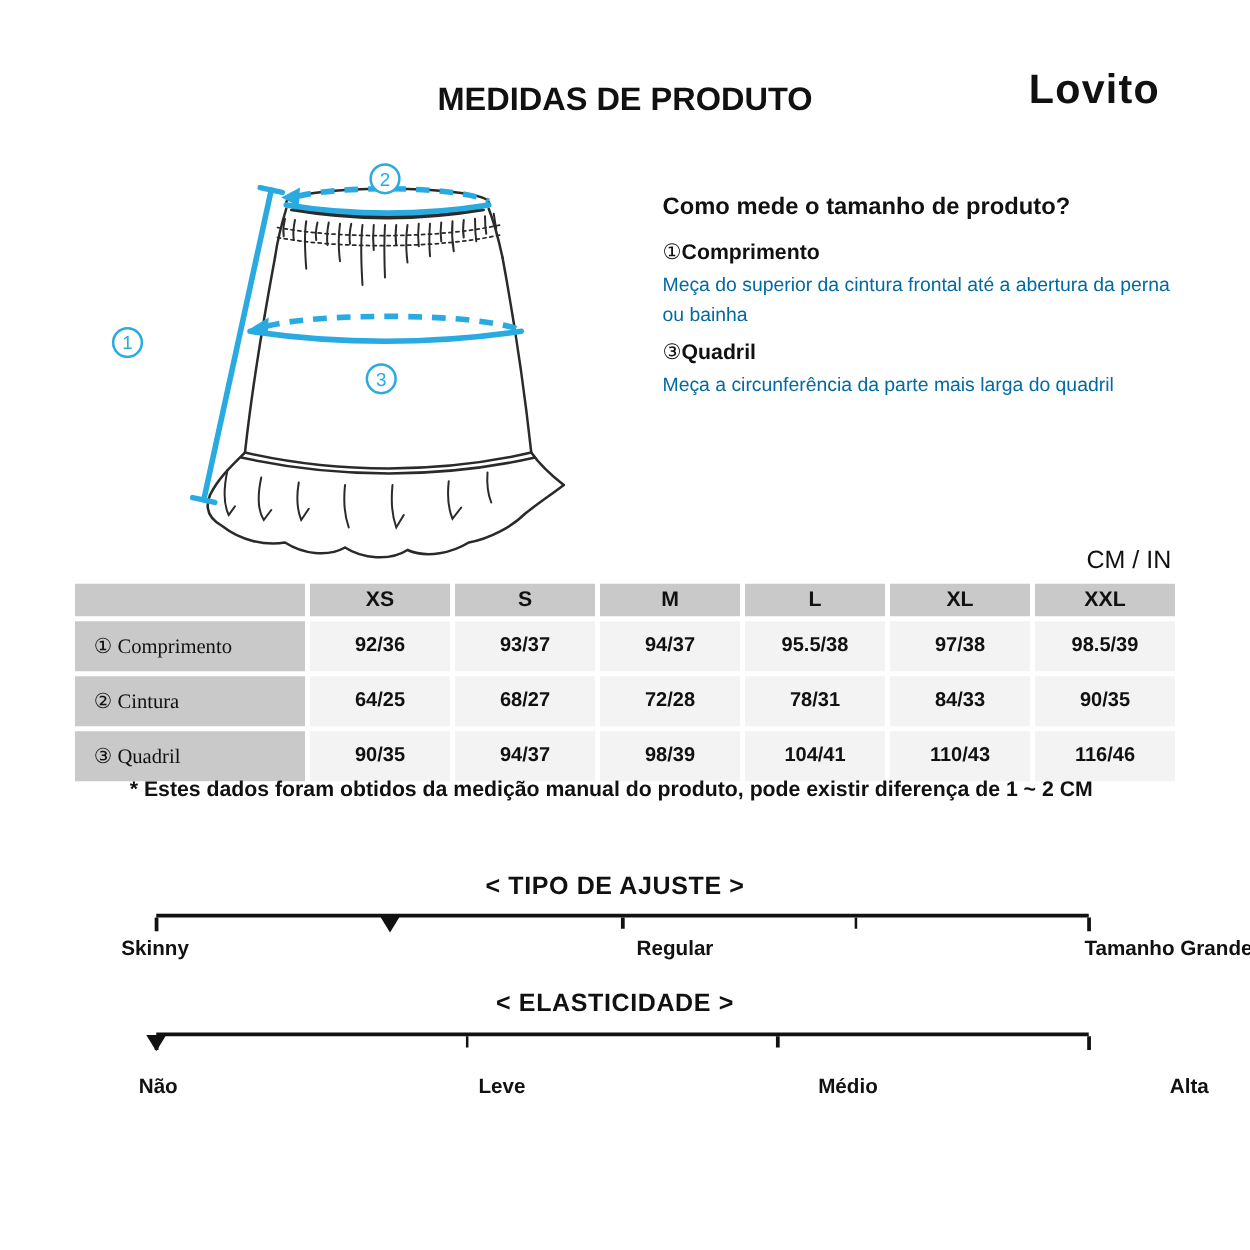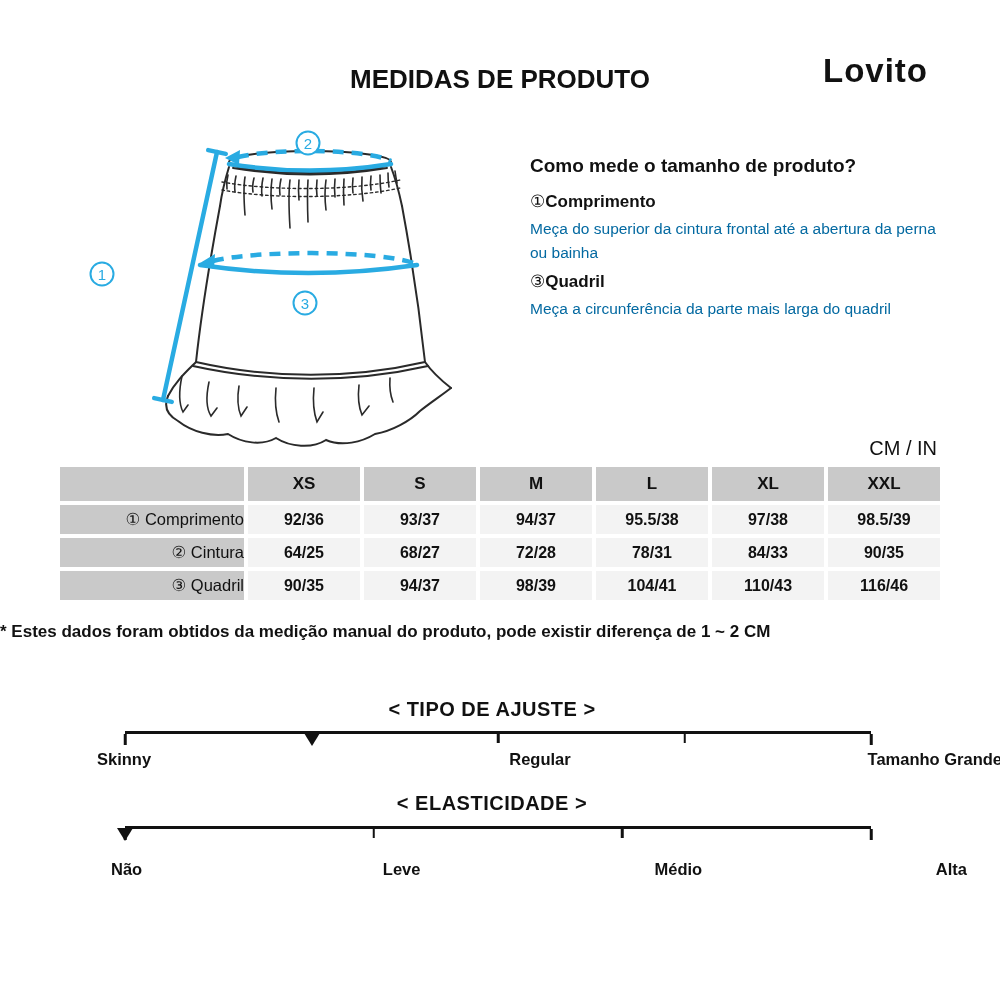--- a/index.html
+++ b/index.html
@@ -19,27 +19,27 @@
   .howto .item-head { font-size:17px; line-height:1.45; }
   .howto .num { font-weight:normal; font-size:17px; }
   .howto .lbl { font-weight:bold; }
   .howto .desc { font-size:15.5px; color:#0369a1; line-height:1.57; margin:2px 0 5px 0; }
 
   .units { position:absolute; top:437px; right:63px; font-size:20px; font-weight:normal; }
 
   table.size { position:absolute; left:56px; top:463px; border-collapse:separate;
                border-spacing:4px; }
   table.size th, table.size td { font-size:16px; text-align:center; vertical-align:middle; }
-  table.size thead th { background:#c9c9c9; width:112px; height:34px; font-size:17px; font-weight:bold; }
+  table.size thead th { background:#c9c9c9; width:112px; height:26px; font-size:17px; font-weight:bold; }
   table.size th.corner { background:#c9c9c9; width:184px; }
-  table.size td.rowlabel { background:#c9c9c9; width:184px; height:29px; text-align:right;
-                           padding-left:15px; font-weight:normal; font-size:16.5px; }
+  table.size td.rowlabel { background:#c9c9c9; width:184px; height:40px; text-align:left;
+                           padding-left:15px; font-weight:normal; font-size:16.5px;font-family:Liberation Serif, serif; }
   table.size td.val { background:#f3f3f3; width:112px; height:29px; font-weight:bold; }
 
-  .footnote { position:absolute; top:622px; left:0; width:978px; 
+  .footnote { position:absolute; top:622px; left:0; width:978px; text-align:center;
               font-size:17px; font-weight:bold; }
 
   .scale-title { position:absolute; left:0; width:984px; text-align:center;
                  font-size:20px; font-weight:bold; letter-spacing:0.5px; }
   .scale-line { position:absolute; left:125px; width:746px; height:14px;
                 border-top:3px solid #111; }
   .tick { position:absolute; top:0; width:2.5px; background:#111; transform:translateX(-50%); }
   .tick.end { height:11px; }
   .tick.mid { height:9px; }
   .marker { position:absolute; top:-1px; width:0; height:0; transform:translateX(-50%);

